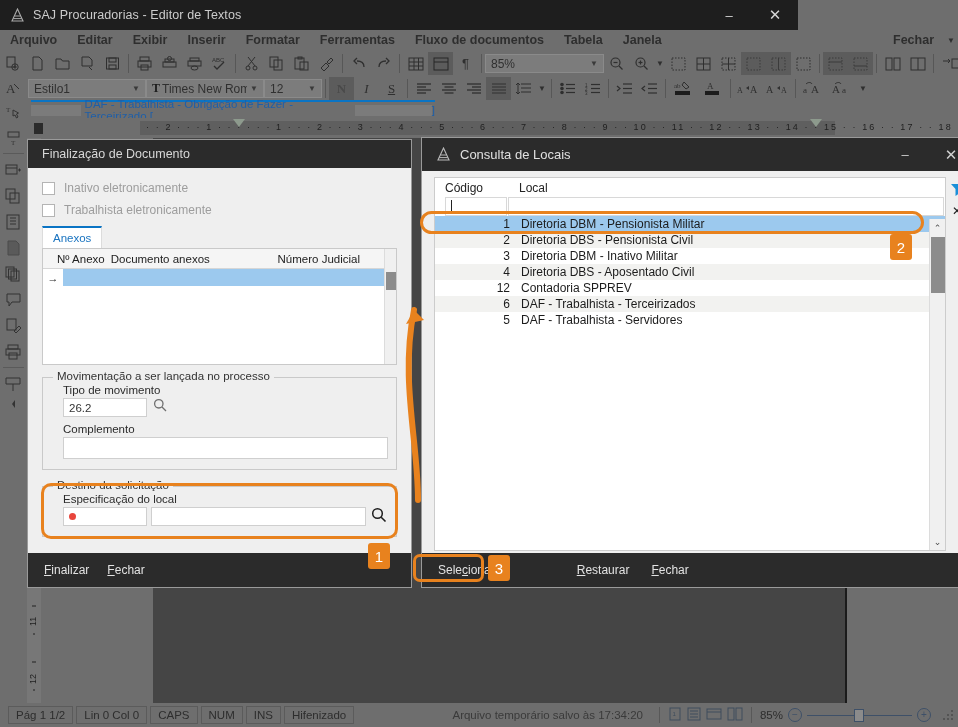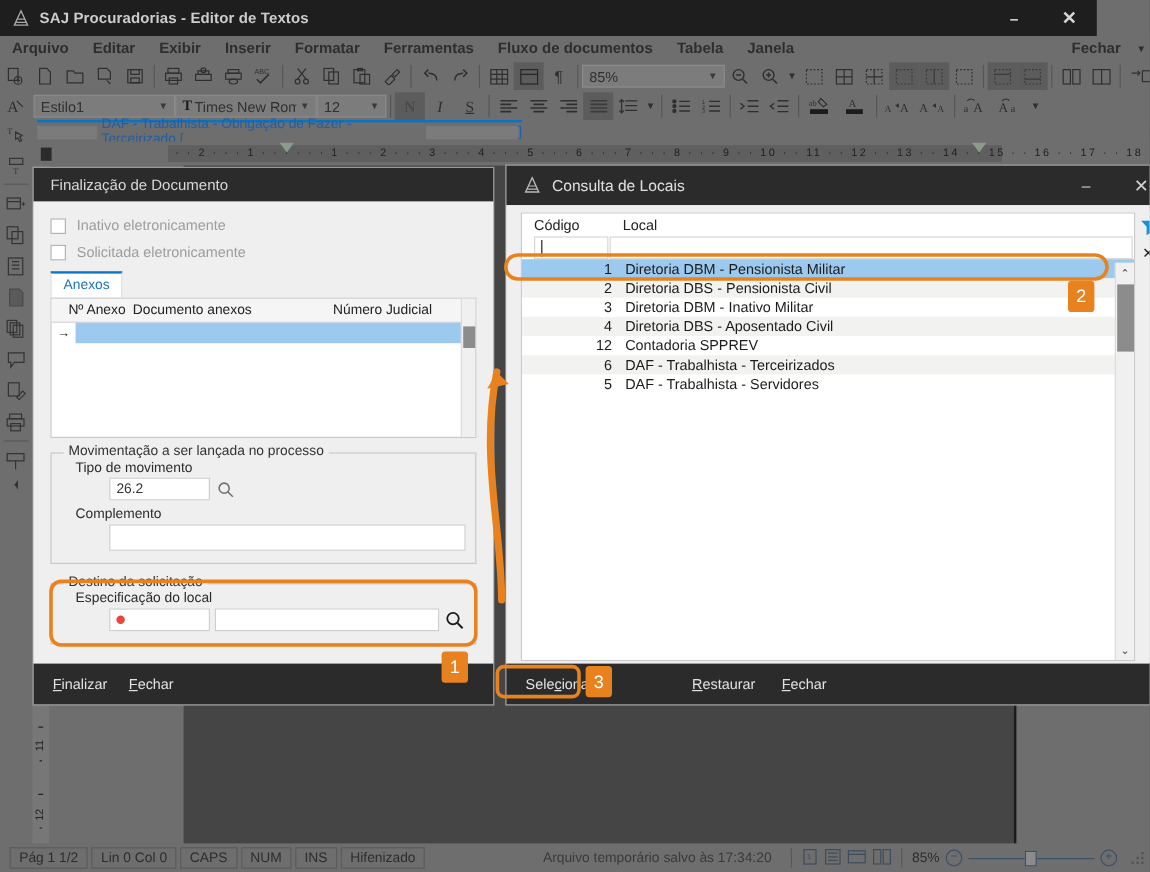--- a/index.html
+++ b/index.html
@@ -9,23 +9,23 @@
     overflow: hidden;
     font-family: "Liberation Sans", sans-serif;
     font-size: 12px;
     background: #6e6e6e;
     -webkit-font-smoothing: antialiased;
   }
   #app { position: relative; width: 958px; height: 727px; overflow: hidden; }
 
   
   .titlebar {
-    position: absolute; left: 0; top: 0; width: 914px; height: 30px;
+    position: absolute; left: 0; top: 0; width: 798px; height: 30px;
     background: #1e1e1e; color: #c8c8c8;
-    display: flex; align-items: center; font-weight: bold;
+    display: flex; align-items: center;
   }
   .titlebar .tb-icon { margin-left: 10px; margin-right: 8px; display: flex; }
   .titlebar .tb-title { font-size: 12.5px; color: #cccccc; letter-spacing: .1px; }
   .win-btns { margin-left: auto; display: flex; height: 30px; }
   .win-btn { width: 46px; height: 30px; display: flex; align-items: center;
              justify-content: center; color: #d6d6d6; font-size: 13px; }
   .win-btn.close { font-size: 15px; }
 
   
   .menubar {
@@ -178,21 +178,21 @@
                     background: #8c8c8c; }
   .group {
     border: 1px solid #c9c9c9; margin-top: 12px; padding: 0 8px 10px 20px;
     position: relative; background: #efefef;
   }
   .group > .legend {
     position: absolute; top: -8px; left: 10px; background: #efefef; padding: 0 4px;
     font-size: 11.5px; color: #333;
   }
   .fieldlbl { font-size: 11.5px; color: #2b2b2b; margin: 6px 0 2px 0; }
-  .frow { display: flex; align-items: center; gap: 4px; margin-left: 28px; }
+  .frow { display: flex; align-items: flex-start; gap: 4px; }
   .inp { background: #ffffff; border: 1px solid #cfcfcf; height: 19px; font-size: 11.5px;
          color: #333; display: flex; align-items: center; padding: 0 5px; }
   .inp.code { width: 84px; }
   .inp.desc { flex: 1; }
   .inp.full { width: 100%; }
   .mag { width: 18px; display: flex; align-items: center; justify-content: center;
          color: #6f6f6f; font-size: 13px; }
   .mag.dark { color: #1d1d1d; }
   .reddot { width: 7px; height: 7px; border-radius: 50%; background: #e8453c; }
   .dlg-final .footer {
@@ -832,21 +832,21 @@
       <span>Finalização de Documento</span>
     </div>
     <div class="body">
 
       <div class="chkrow">
         <span class="chkbox"></span>
         <span class="chklbl">Inativo eletronicamente</span>
       </div>
       <div class="chkrow">
         <span class="chkbox"></span>
-        <span class="chklbl">Solicitada eletronicamente</span>
+        <span class="chklbl">Trabalhista eletronicamente</span>
       </div>
 
       <div class="tabstrip">
         <div class="tab">Anexos</div>
       </div>
 
       <div class="grid-wrap">
         <div class="grid-head">
           <span class="gh1">Nº Anexo</span>
           <span class="gh2">Documento anexos</span>

